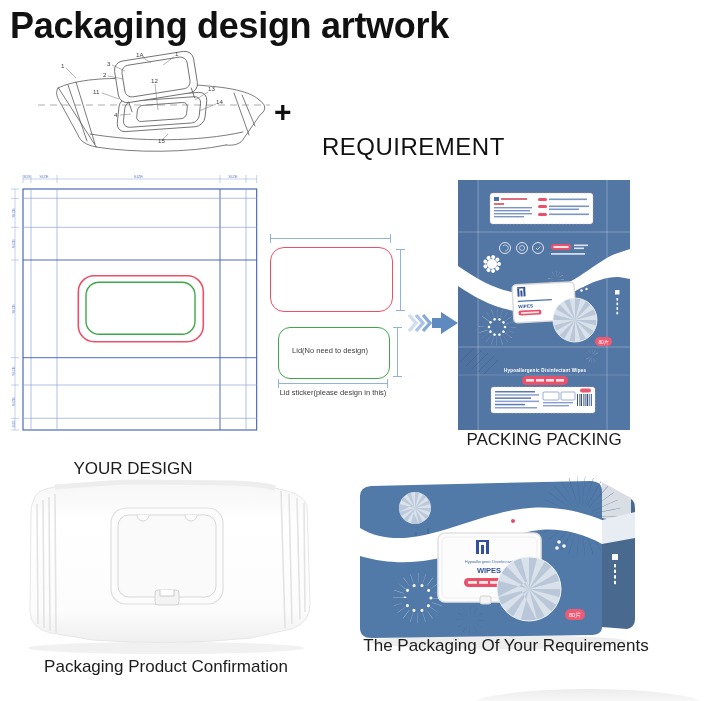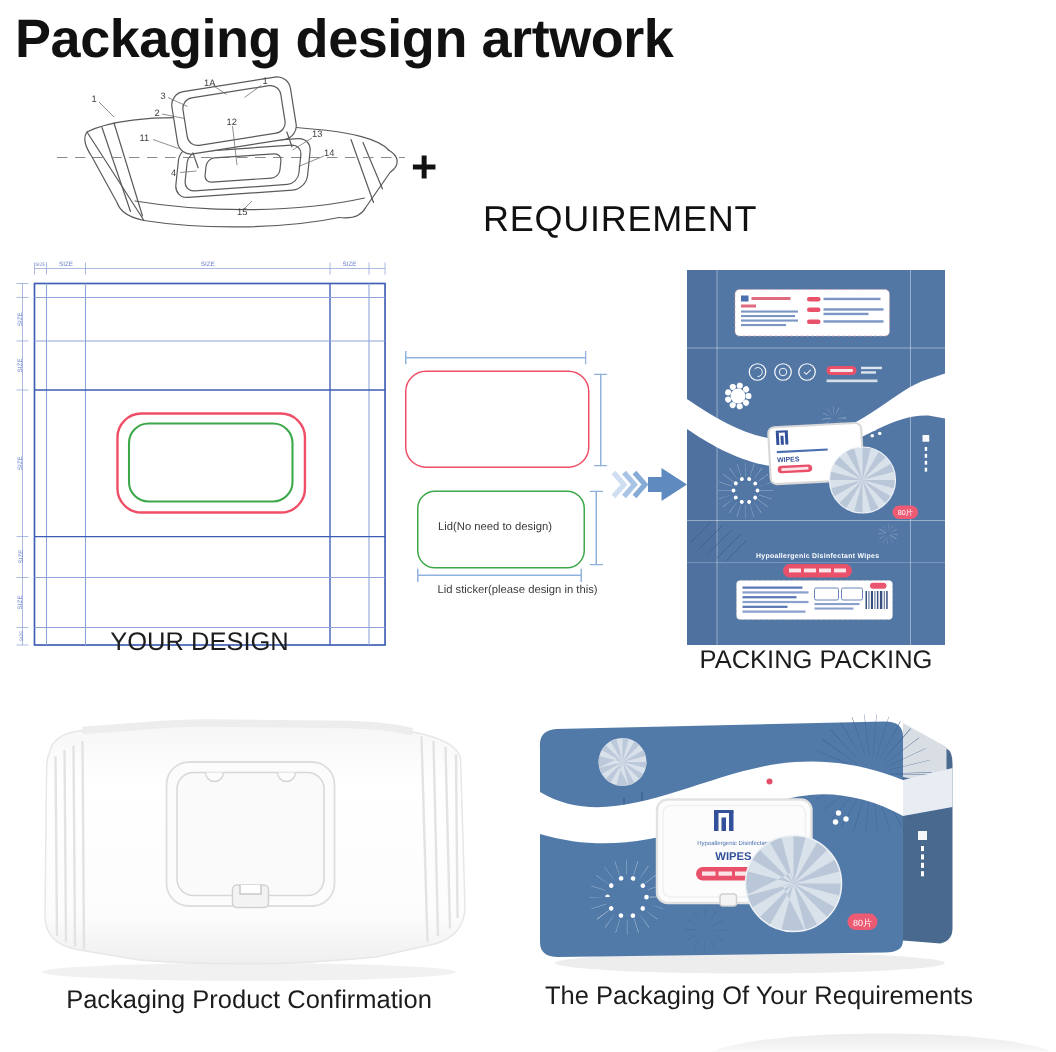--- a/index.html
+++ b/index.html
@@ -3,29 +3,29 @@
 <meta charset="utf-8">
 <style>
   html,body{margin:0;padding:0;}
   body{width:704px;height:701px;position:relative;background:#ffffff;overflow:hidden;
        font-family:"Liberation Sans",sans-serif;color:#1a1a1a;}
   .abs{position:absolute;}
   .page-title{left:10px;top:5px;font-size:36px;font-weight:700;letter-spacing:-0.3px;color:#111;}
   .plus{left:274px;top:95px;font-size:30px;font-weight:700;color:#111;}
   .requirement{left:322px;top:93px;font-size:24px;font-weight:400;letter-spacing:0.5px;color:#111;margin-top:40px;}
   .caption{font-size:17px;font-weight:500;color:#1c1c1c;text-align:center;white-space:nowrap;}
-  .cap-your{left:8px;top:418px;width:250px;}
+  .cap-your{left:8px;top:459px;width:250px;}
   .cap-pack{left:458px;top:430px;width:172px;display:flex;justify-content:center;}
   .cap-fin{left:13px;top:657px;width:306px;}
-  .cap-req{left:350px;top:654px;width:312px;display:flex;justify-content:center;}
+  .cap-req{left:350px;top:636px;width:312px;display:flex;justify-content:center;}
   .red-box{left:270px;top:247px;width:121px;height:63px;border:1.6px solid #ef4f66;border-radius:14px;}
   .green-box{left:278px;top:327px;width:110px;height:50px;border:1.5px solid #3da84a;border-radius:12px;}
   .spec-note{font-size:7.5px;color:#3a3a3a;text-align:center;white-space:nowrap;}
   .note1{left:250px;top:313px;width:160px;margin-top:33px;}
-  .note2{left:248px;top:388px;width:170px;margin-left:12px;}
+  .note2{left:248px;top:388px;width:170px;}
   .bottom-blob{left:472px;top:689px;width:232px;height:16px;border-radius:50% 50% 0 0/100% 100% 0 0;
        background:linear-gradient(#ececec,#fbfbfb);}
   svg{font-family:"Liberation Sans",sans-serif;}
   svg text{user-select:none;}
 </style>
 </head>
 <body>
 
 <div class="abs page-title">Packaging design artwork</div>
 <div class="abs plus">+</div>

